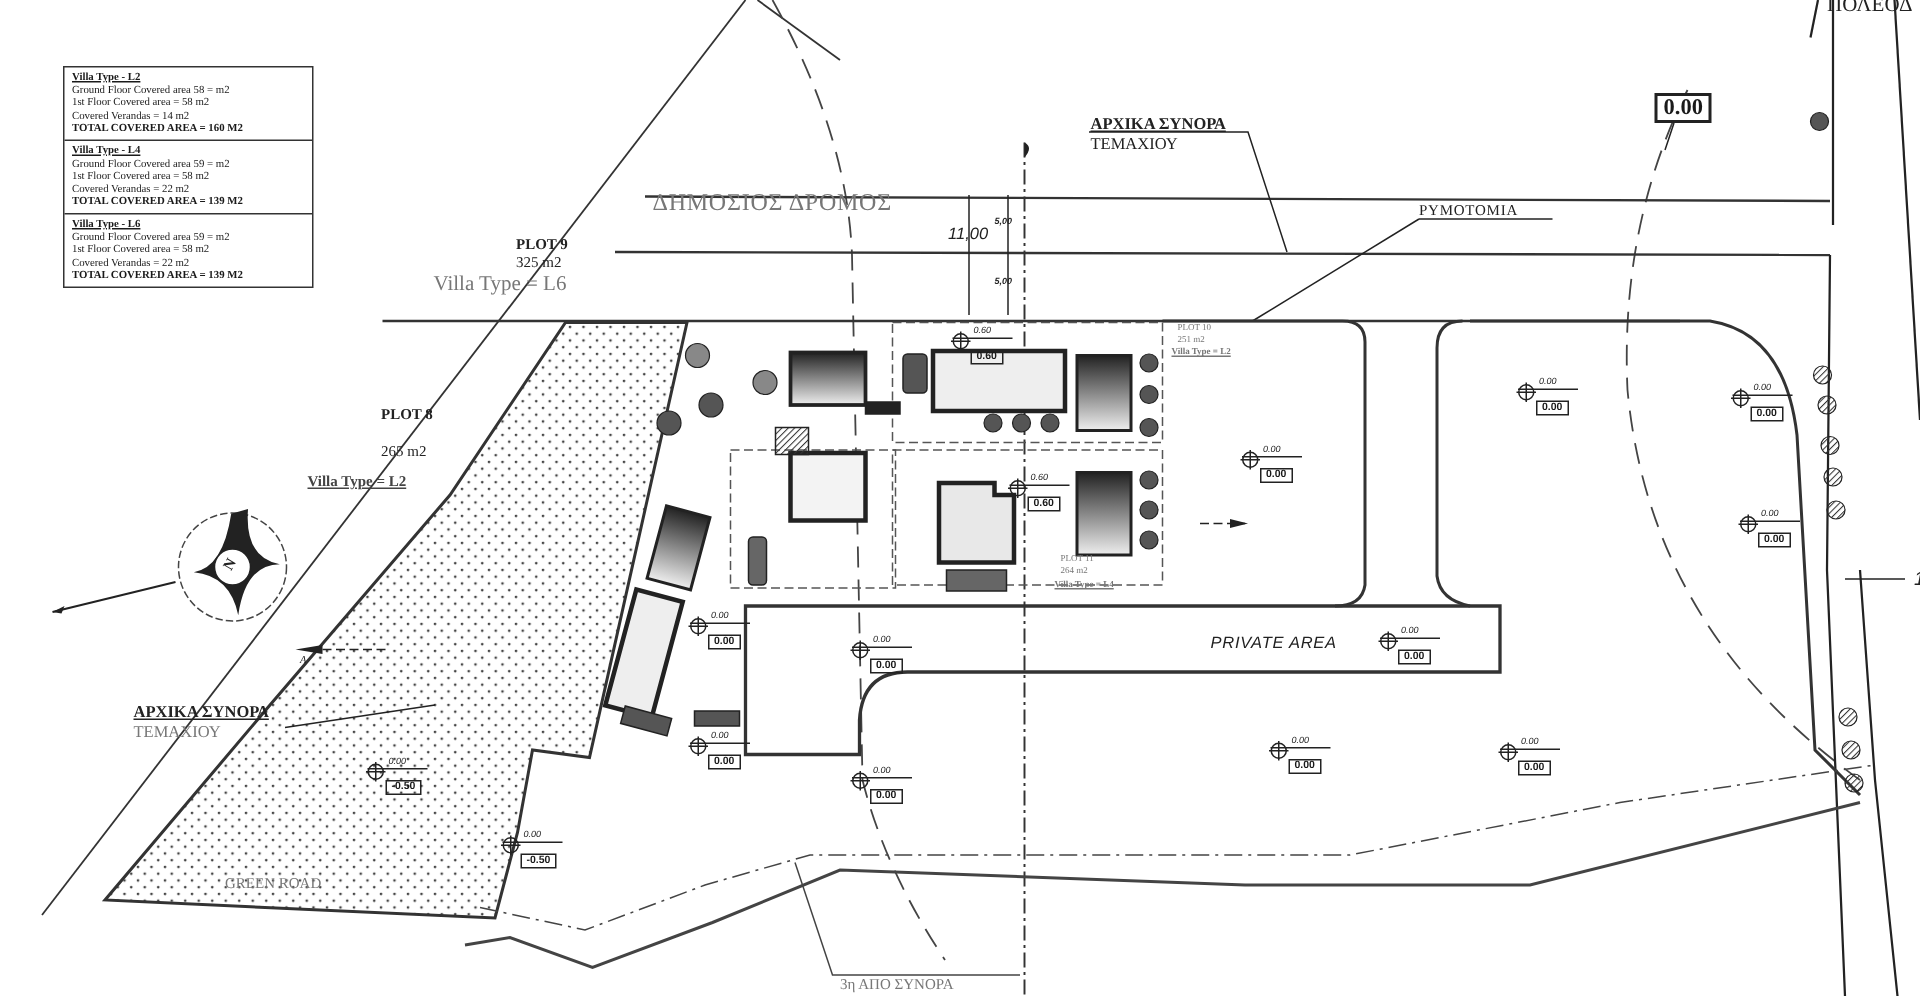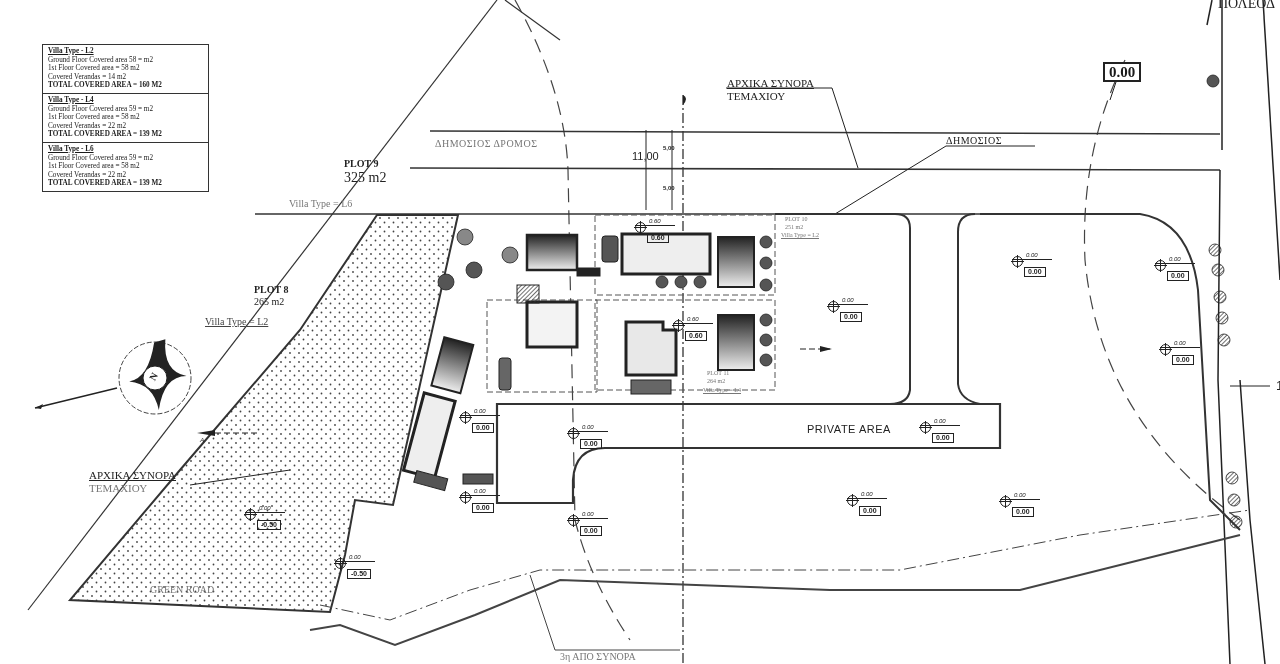--- a/index.html
+++ b/index.html
@@ -5,22 +5,22 @@
   html, body { margin: 0; padding: 0; background: #ffffff; }
   body { width: 1280px; height: 664px; position: relative; overflow: hidden; font-family: "Liberation Serif", serif; color: #1a1a1a; }
   #plan { position: absolute; left: 0; top: 0; width: 1280px; height: 664px; }
   .legend { position: absolute; left: 42px; top: 44px; width: 165px; border: 1px solid #333; background: #fff; font-size: 7.2px; line-height: 8.6px; }
   .legend .block { padding: 2px 4px 3px 5px; border-bottom: 1px solid #333; }
   .legend .block:last-child { border-bottom: none; }
   .legend .ttl { font-weight: bold; text-decoration: underline; }
   .legend .tot { font-weight: bold; }
   .lbl { position: absolute; white-space: nowrap; font-family: "Liberation Serif", serif; color: #222; }
   .lbl.bold { font-weight: bold; }
-  .lbl.ul { text-decoration: underline; }
-  .lbl.sans { font-family: "Liberation Sans", sans-serif; }
+  .lbl.ul { text-decoration: underline; font-weight: bold; }
+  .lbl.sans { font-family: "Liberation Sans", sans-serif; font-style: italic; }
   .lbl.faint { color: #777; }
   .datum { position: absolute; left: 1103px; top: 62px; border: 2px solid #222; padding: 0 4px; font-weight: bold; font-size: 15px; line-height: 16px; background: #fff; }
   .lvl { position: absolute; font-family: "Liberation Sans", sans-serif; }
   .lvl .top { font-size: 6px; font-style: italic; padding-left: 14px; border-bottom: 1px solid #222; width: 26px; display:block; line-height: 7px; }
   .lvl .box { display: inline-block; margin-left: 12px; border: 1.5px solid #222; font-size: 7px; font-weight: bold; padding: 0 3px; line-height: 8px; }
   .lvl .cross { position: absolute; left: 0; top: 4px; width: 9px; height: 9px; border: 1.2px solid #222; border-radius: 50%; }
   .lvl .cross::before { content: ""; position: absolute; left: 4px; top: -2px; width: 1px; height: 13px; background: #222; }
   .lvl .cross::after { content: ""; position: absolute; top: 4px; left: -2px; height: 1px; width: 13px; background: #222; }
 </style>
 </head>
@@ -185,34 +185,34 @@
   </div>
   <div class="block">
     <div class="ttl">Villa Type - L6</div>
     <div>Ground Floor Covered area 59 = m2</div>
     <div>1st Floor Covered area = 58 m2</div>
     <div>Covered Verandas = 22 m2</div>
     <div class="tot">TOTAL COVERED AREA = 139 M2</div>
   </div>
 </div>
 
-<div class="lbl faint" style="left:435px;top:138px;font-size:10px;letter-spacing:0.5px;">ΔΗΜΟΣΙΟΣ ΔΡΟΜΟΣ</div>
+<div class="lbl faint" style="left:435px;top:127px;font-size:16px;letter-spacing:0.5px;">ΔΗΜΟΣΙΟΣ ΔΡΟΜΟΣ</div>
 <div class="lbl sans" style="left:632px;top:150px;font-size:11px;">11,00</div>
 <div class="lbl sans bold" style="left:663px;top:145px;font-size:6px;">5,00</div>
 <div class="lbl sans bold" style="left:663px;top:185px;font-size:6px;">5,00</div>
 <div class="lbl ul" style="left:727px;top:77px;font-size:11px;">ΑΡΧΙΚΑ ΣΥΝΟΡΑ</div>
 <div class="lbl" style="left:727px;top:90px;font-size:11px;">ΤΕΜΑΧΙΟΥ</div>
-<div class="lbl" style="left:946px;top:135px;font-size:10px;letter-spacing:0.5px;">ΔΗΜΟΣΙΟΣ</div>
+<div class="lbl" style="left:946px;top:135px;font-size:10px;letter-spacing:0.5px;">ΡΥΜΟΤΟΜΙΑ</div>
 <div class="datum">0.00</div>
 <div class="lbl" style="left:1218px;top:-4px;font-size:14px;">ΠΟΛΕΟΔ</div>
 
 <div class="lbl bold" style="left:344px;top:158px;font-size:10px;">PLOT 9</div>
-<div class="lbl" style="left:344px;top:170px;font-size:14px;">325 m2</div>
-<div class="lbl faint" style="left:289px;top:198px;font-size:10px;">Villa Type = L6</div>
-<div class="lbl bold" style="left:254px;top:284px;font-size:10px;">PLOT 8</div>
+<div class="lbl" style="left:344px;top:170px;font-size:10px;">325 m2</div>
+<div class="lbl faint" style="left:289px;top:182px;font-size:14px;">Villa Type = L6</div>
+<div class="lbl bold" style="left:254px;top:271px;font-size:10px;">PLOT 8</div>
 <div class="lbl" style="left:254px;top:296px;font-size:10px;">265 m2</div>
 <div class="lbl ul" style="left:205px;top:316px;font-size:10px;color:#444;">Villa Type = L2</div>
 <div class="lbl faint" style="left:785px;top:216px;font-size:6px;">PLOT 10</div>
 <div class="lbl faint" style="left:785px;top:224px;font-size:6px;">251 m2</div>
 <div class="lbl faint ul" style="left:781px;top:232px;font-size:6px;">Villa Type = L2</div>
 <div class="lbl faint" style="left:707px;top:370px;font-size:6px;">PLOT 11</div>
 <div class="lbl faint" style="left:707px;top:378px;font-size:6px;">264 m2</div>
 <div class="lbl faint ul" style="left:703px;top:387px;font-size:6px;">Villa Type = L4</div>
 
 <div class="lbl sans" style="left:807px;top:423px;font-size:11px;letter-spacing:0.5px;">PRIVATE AREA</div>

